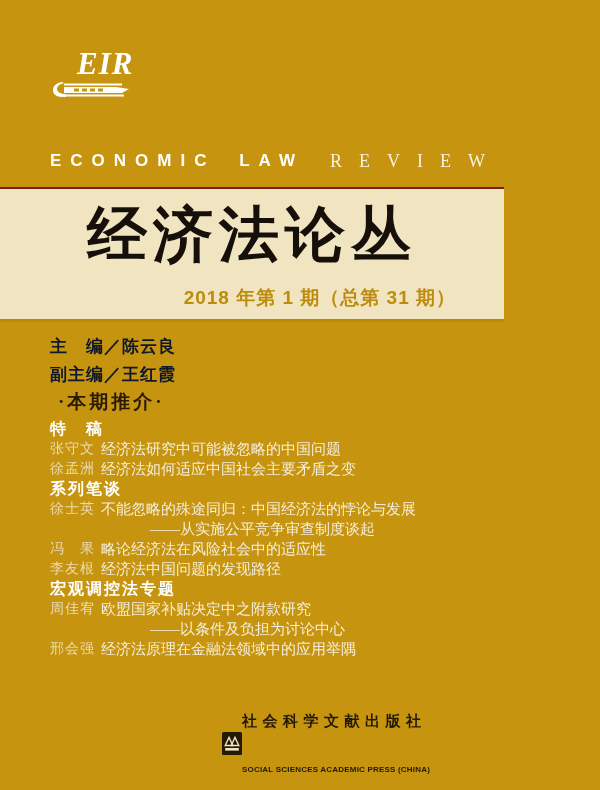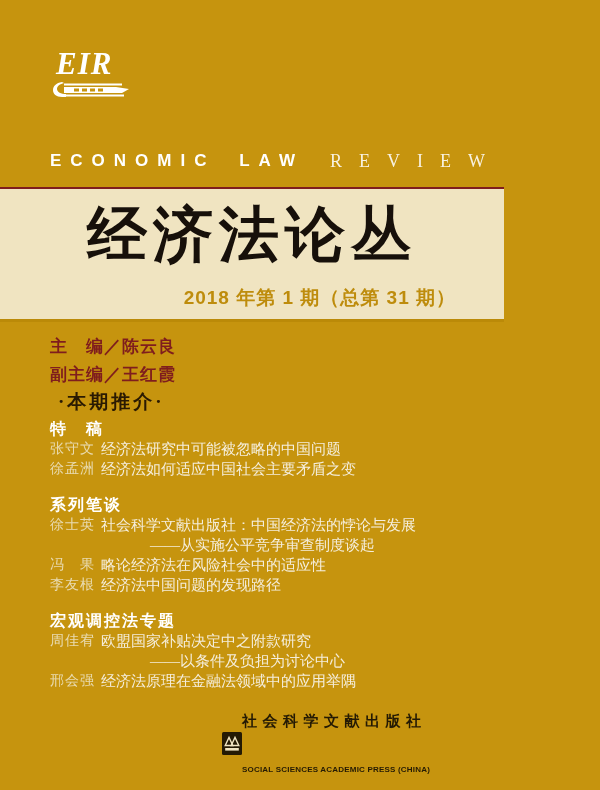--- a/index.html
+++ b/index.html
@@ -10,21 +10,21 @@
     overflow:hidden;
     font-family:"Liberation Serif", serif;
   }
 
   
   .logo{position:absolute;left:56px;top:48px;width:90px;color:#FFFFFF;}
   .logo-text{
     display:block;
     font-family:"Liberation Serif", serif;
     font-style:italic;font-weight:bold;
-    font-size:31px;line-height:32px;letter-spacing:1px;
+    font-size:31px;line-height:32px;letter-spacing:1px;margin-left:21px;
   }
   .logo-book{display:block;margin-left:-4px;margin-top:1px;}
 
   .eng-title{
     position:absolute;left:50px;right:40px;top:151px;
     display:flex;align-items:flex-start;gap:26px;
     color:#FFFFFF;white-space:nowrap;
   }
   .eng-bold{
     font-family:"Liberation Sans", sans-serif;
@@ -59,37 +59,36 @@
     font-family:"Liberation Sans", sans-serif;
     font-weight:bold;font-size:19px;
     letter-spacing:1px;
     color:#BE8C0C;
     white-space:nowrap;
   }
 
   
   .editors{
     position:absolute;left:50px;top:333px;
-    color:#7f1d1d;
+    color:#0f172a;
     font-size:17px;line-height:28px;letter-spacing:1px;
     font-weight:bold;
   }
 
   
   .toc{position:absolute;left:50px;top:392px;width:505px;}
   .highlight{
     font-weight:bold;font-size:19px;line-height:20px;
     letter-spacing:3px;color:#2A1A02;
     margin-left:8px;
   }
   .sec-head{
     font-family:"Liberation Sans", sans-serif;
     font-weight:bold;font-size:16px;line-height:20px;
     letter-spacing:2px;color:#FFFFFF;
-    margin-top:16px;
   }
   .sec-head.first{margin-top:7px;}
   .toc-row{display:flex;line-height:20px;}
   .au{
     flex:0 0 46px;margin-right:5px;
     font-size:14px;color:#ECE1BE;opacity:.92;
     letter-spacing:1px;white-space:nowrap;
   }
   .ti{
     flex:1;font-size:15px;color:#F5EEDC;
@@ -159,21 +158,21 @@
       <span class="ti">经济法研究中可能被忽略的中国问题</span>
     </div>
     <div class="toc-row">
       <span class="au">徐孟洲</span>
       <span class="ti">经济法如何适应中国社会主要矛盾之变</span>
     </div>
 
     <div class="sec-head">系列笔谈</div>
     <div class="toc-row">
       <span class="au">徐士英</span>
-      <span class="ti">社会科学文献出版社：中国经济法的悖论与发展</span>
+      <span class="ti">不能忽略的殊途同归：中国经济法的悖论与发展</span>
     </div>
     <div class="toc-row">
       <span class="ti sub">——从实施公平竞争审查制度谈起</span>
     </div>
     <div class="toc-row">
       <span class="au">冯　果</span>
       <span class="ti">略论经济法在风险社会中的适应性</span>
     </div>
     <div class="toc-row">
       <span class="au">李友根</span>

